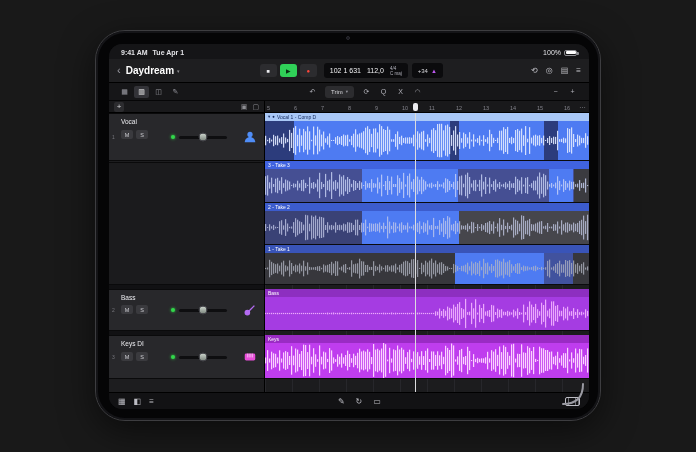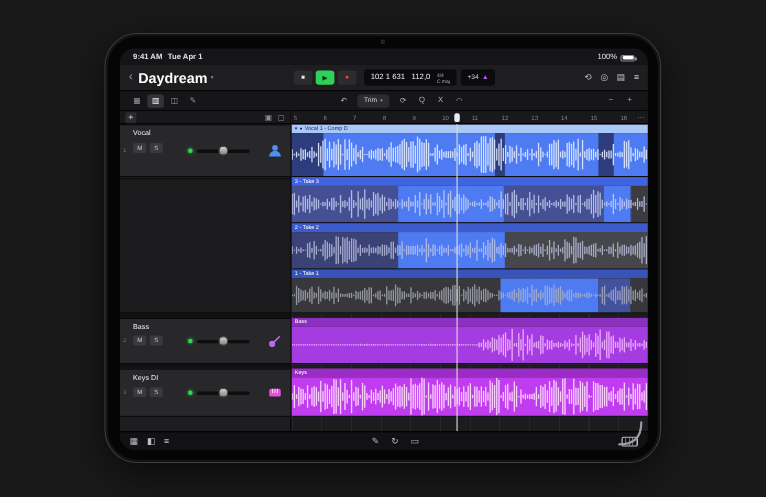--- a/index.html
+++ b/index.html
@@ -24,21 +24,21 @@
   .battery { display:inline-block; width:13px; height:6px; border:1px solid #8e8e93;
              border-radius:2px; position:relative; }
   .bat-fill { position:absolute; inset:0.5px; background:#fff; border-radius:1px; }
   .battery:after { content:""; position:absolute; right:-2.5px; top:1.5px; width:1.5px; height:3px;
                    background:#8e8e93; border-radius:0 1px 1px 0; }
 
   
   .toolbar1 { position:absolute; top:15px; left:0; right:0; height:24px; background:#1e1e20;
               border-bottom:1px solid #000; display:flex; align-items:center; padding:0 8px; }
   .back { color:#9a9aa2; font-size:11px; margin-right:5px; line-height:1; }
-  .title { color:#fff; font-size:13px; font-weight:bold; }
+  .title { color:#fff; font-size:10px; font-weight:bold; }
   .title-chev { color:#8e8e93; font-size:5px; margin-left:3px; }
   .tb-spacer { flex:1; }
   .transport { display:flex; gap:3px; margin-right:7px; }
   .tbtn { width:17px; height:13px; border-radius:3px; background:#2c2c2f; color:#ececf0;
           font-size:5.5px; display:flex; align-items:center; justify-content:center; }
   .tbtn.play { background:#30d158; color:#093015; font-size:6px; }
   .rec { color:#ff453a; font-size:6px; }
   .lcd { background:#0b0b0d; border-radius:3px; height:15px; display:flex; align-items:center;
          gap:6px; padding:0 6px; font-size:7px; color:#f2f2f4; }
   .lcd-stack { display:flex; flex-direction:column; font-size:4.5px; line-height:5px; color:#b4b4be; }

